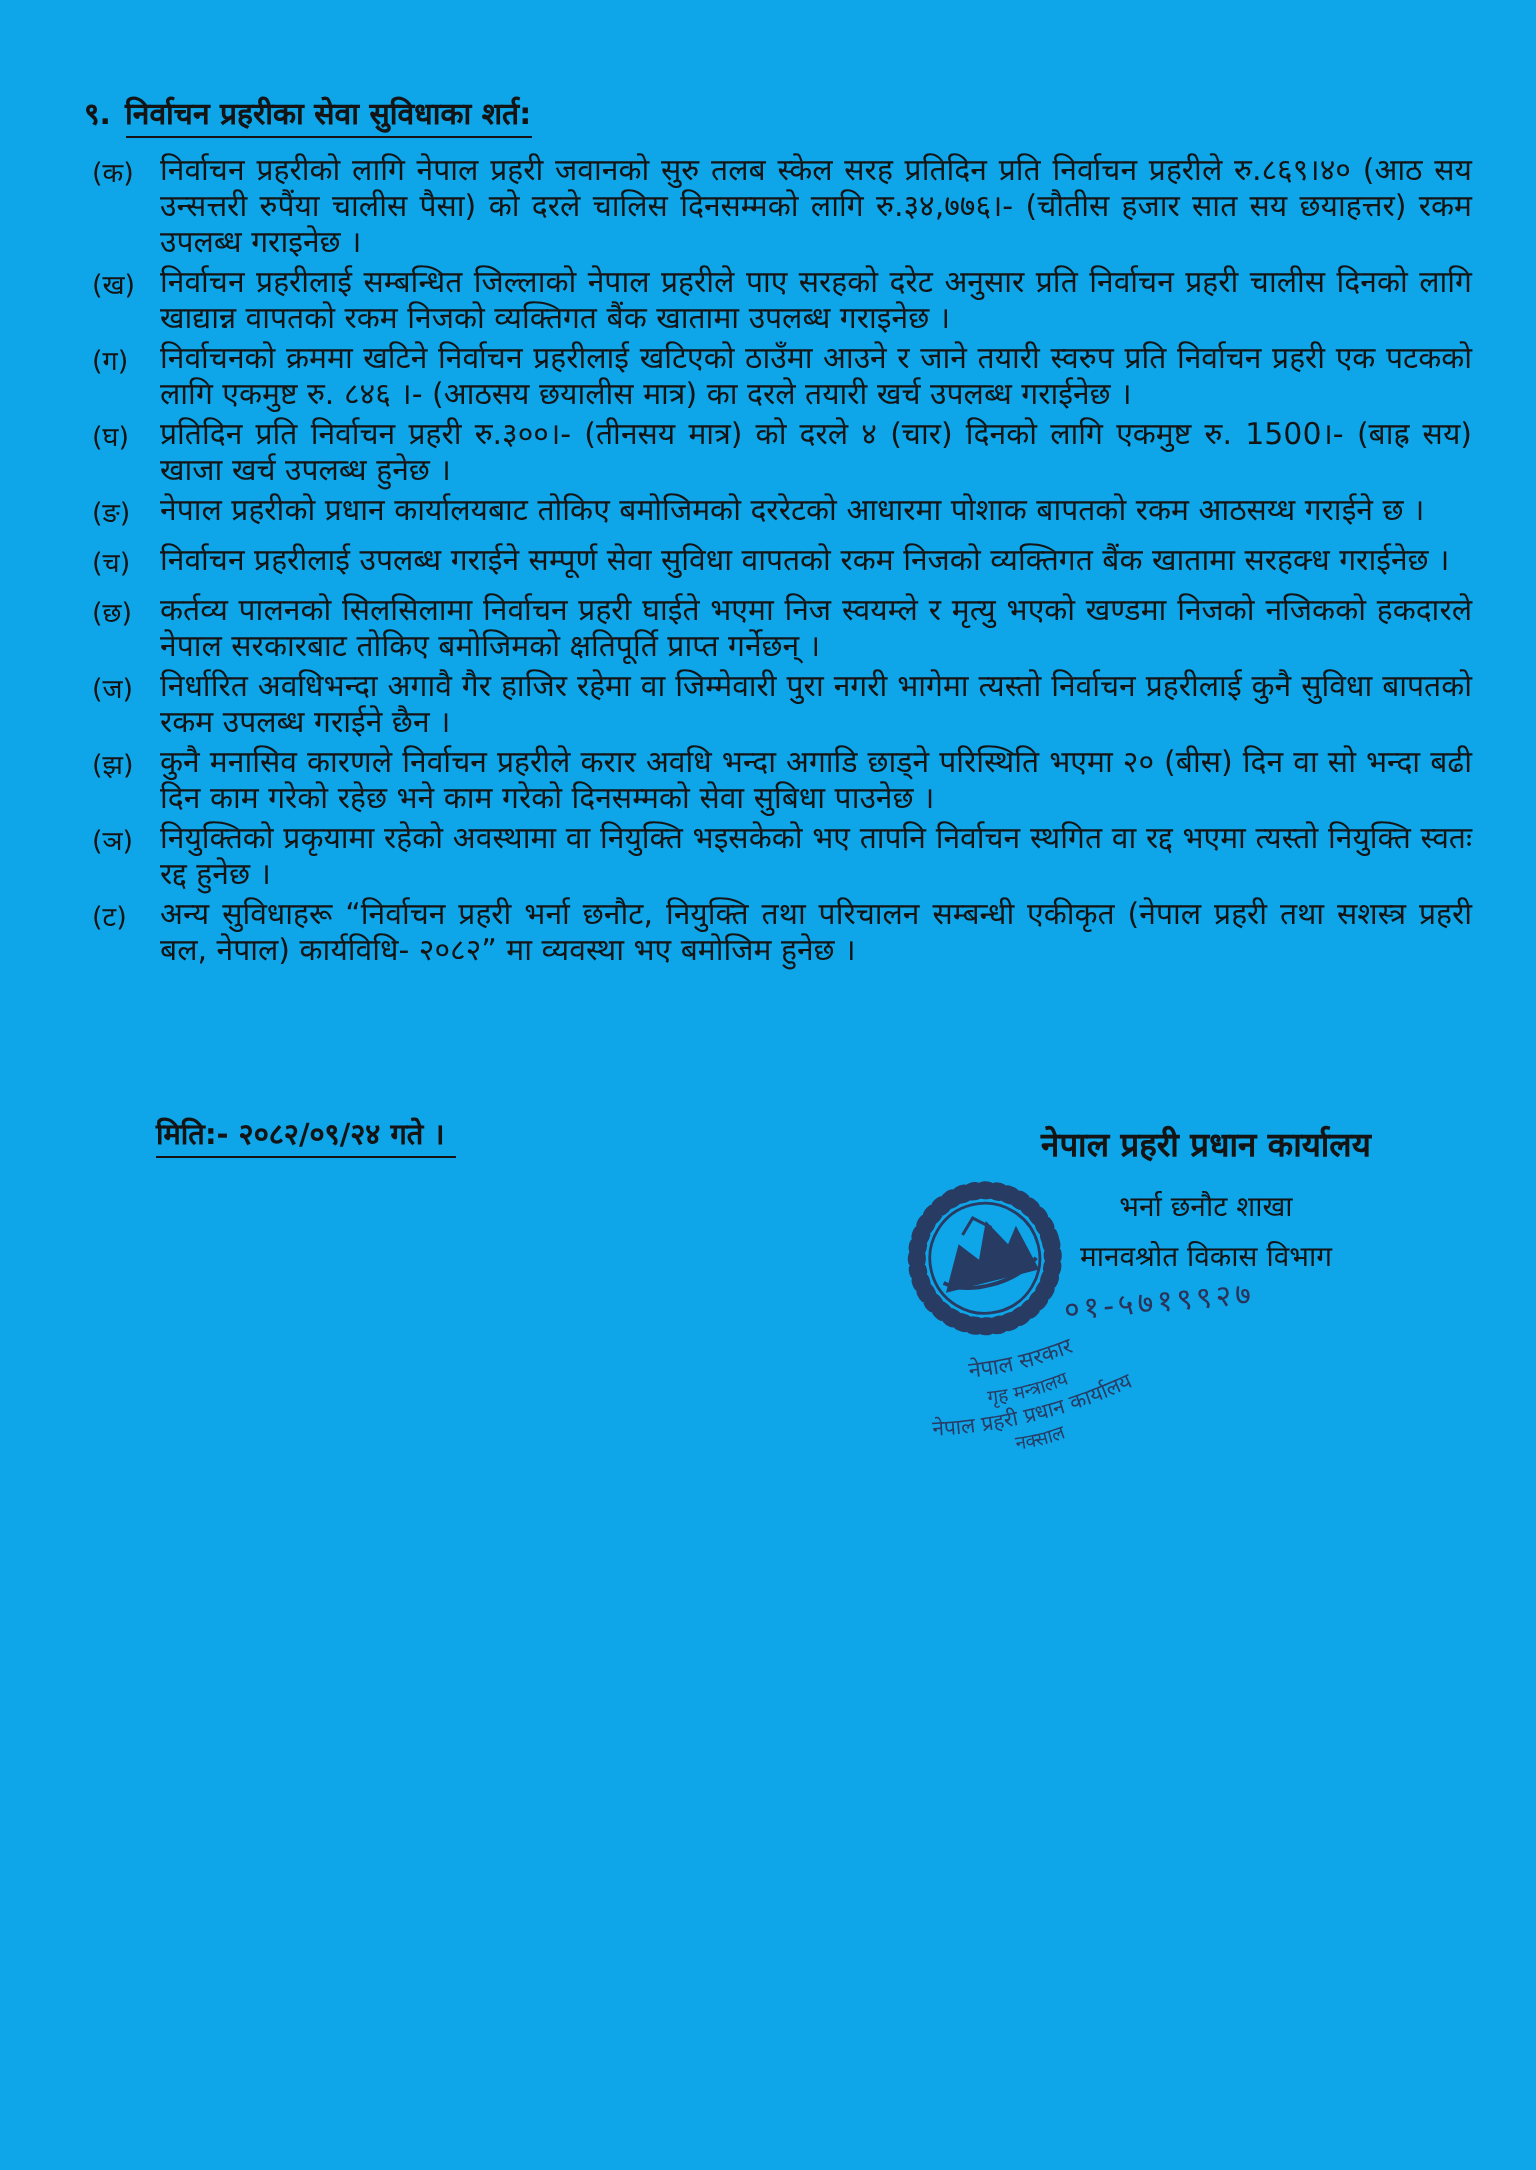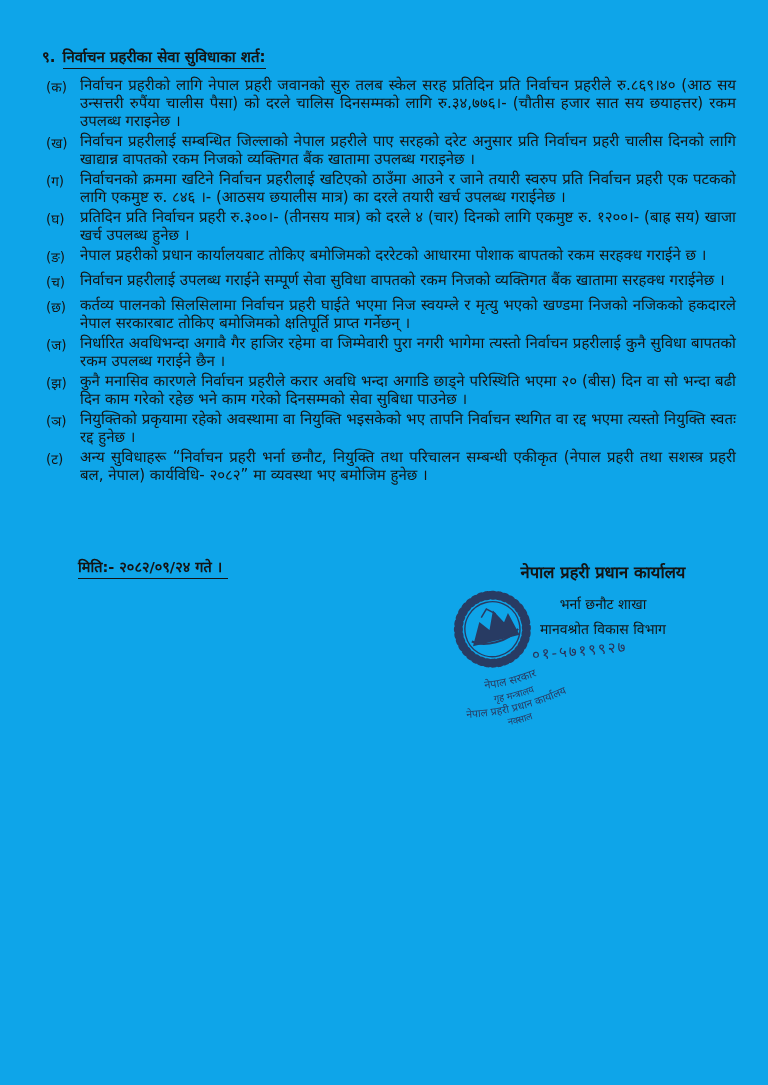--- a/index.html
+++ b/index.html
@@ -59,25 +59,25 @@
     <div class="item">
         <span class="item-label">(ख)</span>
         <span class="item-text">निर्वाचन प्रहरीलाई सम्बन्धित जिल्लाको नेपाल प्रहरीले पाए सरहको दरेट अनुसार प्रति निर्वाचन प्रहरी चालीस दिनको लागि खाद्यान्न वापतको रकम निजको व्यक्तिगत बैंक खातामा उपलब्ध गराइनेछ ।</span>
       </div>
     <div class="item">
         <span class="item-label">(ग)</span>
         <span class="item-text">निर्वाचनको क्रममा खटिने निर्वाचन प्रहरीलाई खटिएको ठाउँमा आउने र जाने तयारी स्वरुप प्रति निर्वाचन प्रहरी एक पटकको लागि एकमुष्ट रु. ८४६ ।- (आठसय छयालीस मात्र) का दरले तयारी खर्च उपलब्ध गराईनेछ ।</span>
       </div>
     <div class="item">
         <span class="item-label">(घ)</span>
-        <span class="item-text">प्रतिदिन प्रति निर्वाचन प्रहरी रु.३००।- (तीनसय मात्र) को दरले ४ (चार) दिनको लागि एकमुष्ट रु. १२००।- (बाह्र सय) खाजा खर्च उपलब्ध हुनेछ ।</span>
+        <span class="item-text">प्रतिदिन प्रति निर्वाचन प्रहरी रु.३००।- (तीनसय मात्र) को दरले ४ (चार) दिनको लागि एकमुष्ट रु. 1500।- (बाह्र सय) खाजा खर्च उपलब्ध हुनेछ ।</span>
       </div>
     <div class="item">
         <span class="item-label">(ङ)</span>
-        <span class="item-text">नेपाल प्रहरीको प्रधान कार्यालयबाट तोकिए बमोजिमको दररेटको आधारमा पोशाक बापतको रकम सरहक्ध गराईने छ ।</span>
+        <span class="item-text">नेपाल प्रहरीको प्रधान कार्यालयबाट तोकिए बमोजिमको दररेटको आधारमा पोशाक बापतको रकम आठसय्ध गराईने छ ।</span>
       </div>
     <div class="item">
         <span class="item-label">(च)</span>
         <span class="item-text">निर्वाचन प्रहरीलाई उपलब्ध गराईने सम्पूर्ण सेवा सुविधा वापतको रकम निजको व्यक्तिगत बैंक खातामा सरहक्ध गराईनेछ ।</span>
       </div>
     <div class="item">
         <span class="item-label">(छ)</span>
         <span class="item-text">कर्तव्य पालनको सिलसिलामा निर्वाचन प्रहरी घाईते भएमा निज स्वयम्ले र मृत्यु भएको खण्डमा निजको नजिकको हकदारले नेपाल सरकारबाट तोकिए बमोजिमको क्षतिपूर्ति प्राप्त गर्नेछन् ।</span>
       </div>
     <div class="item">

